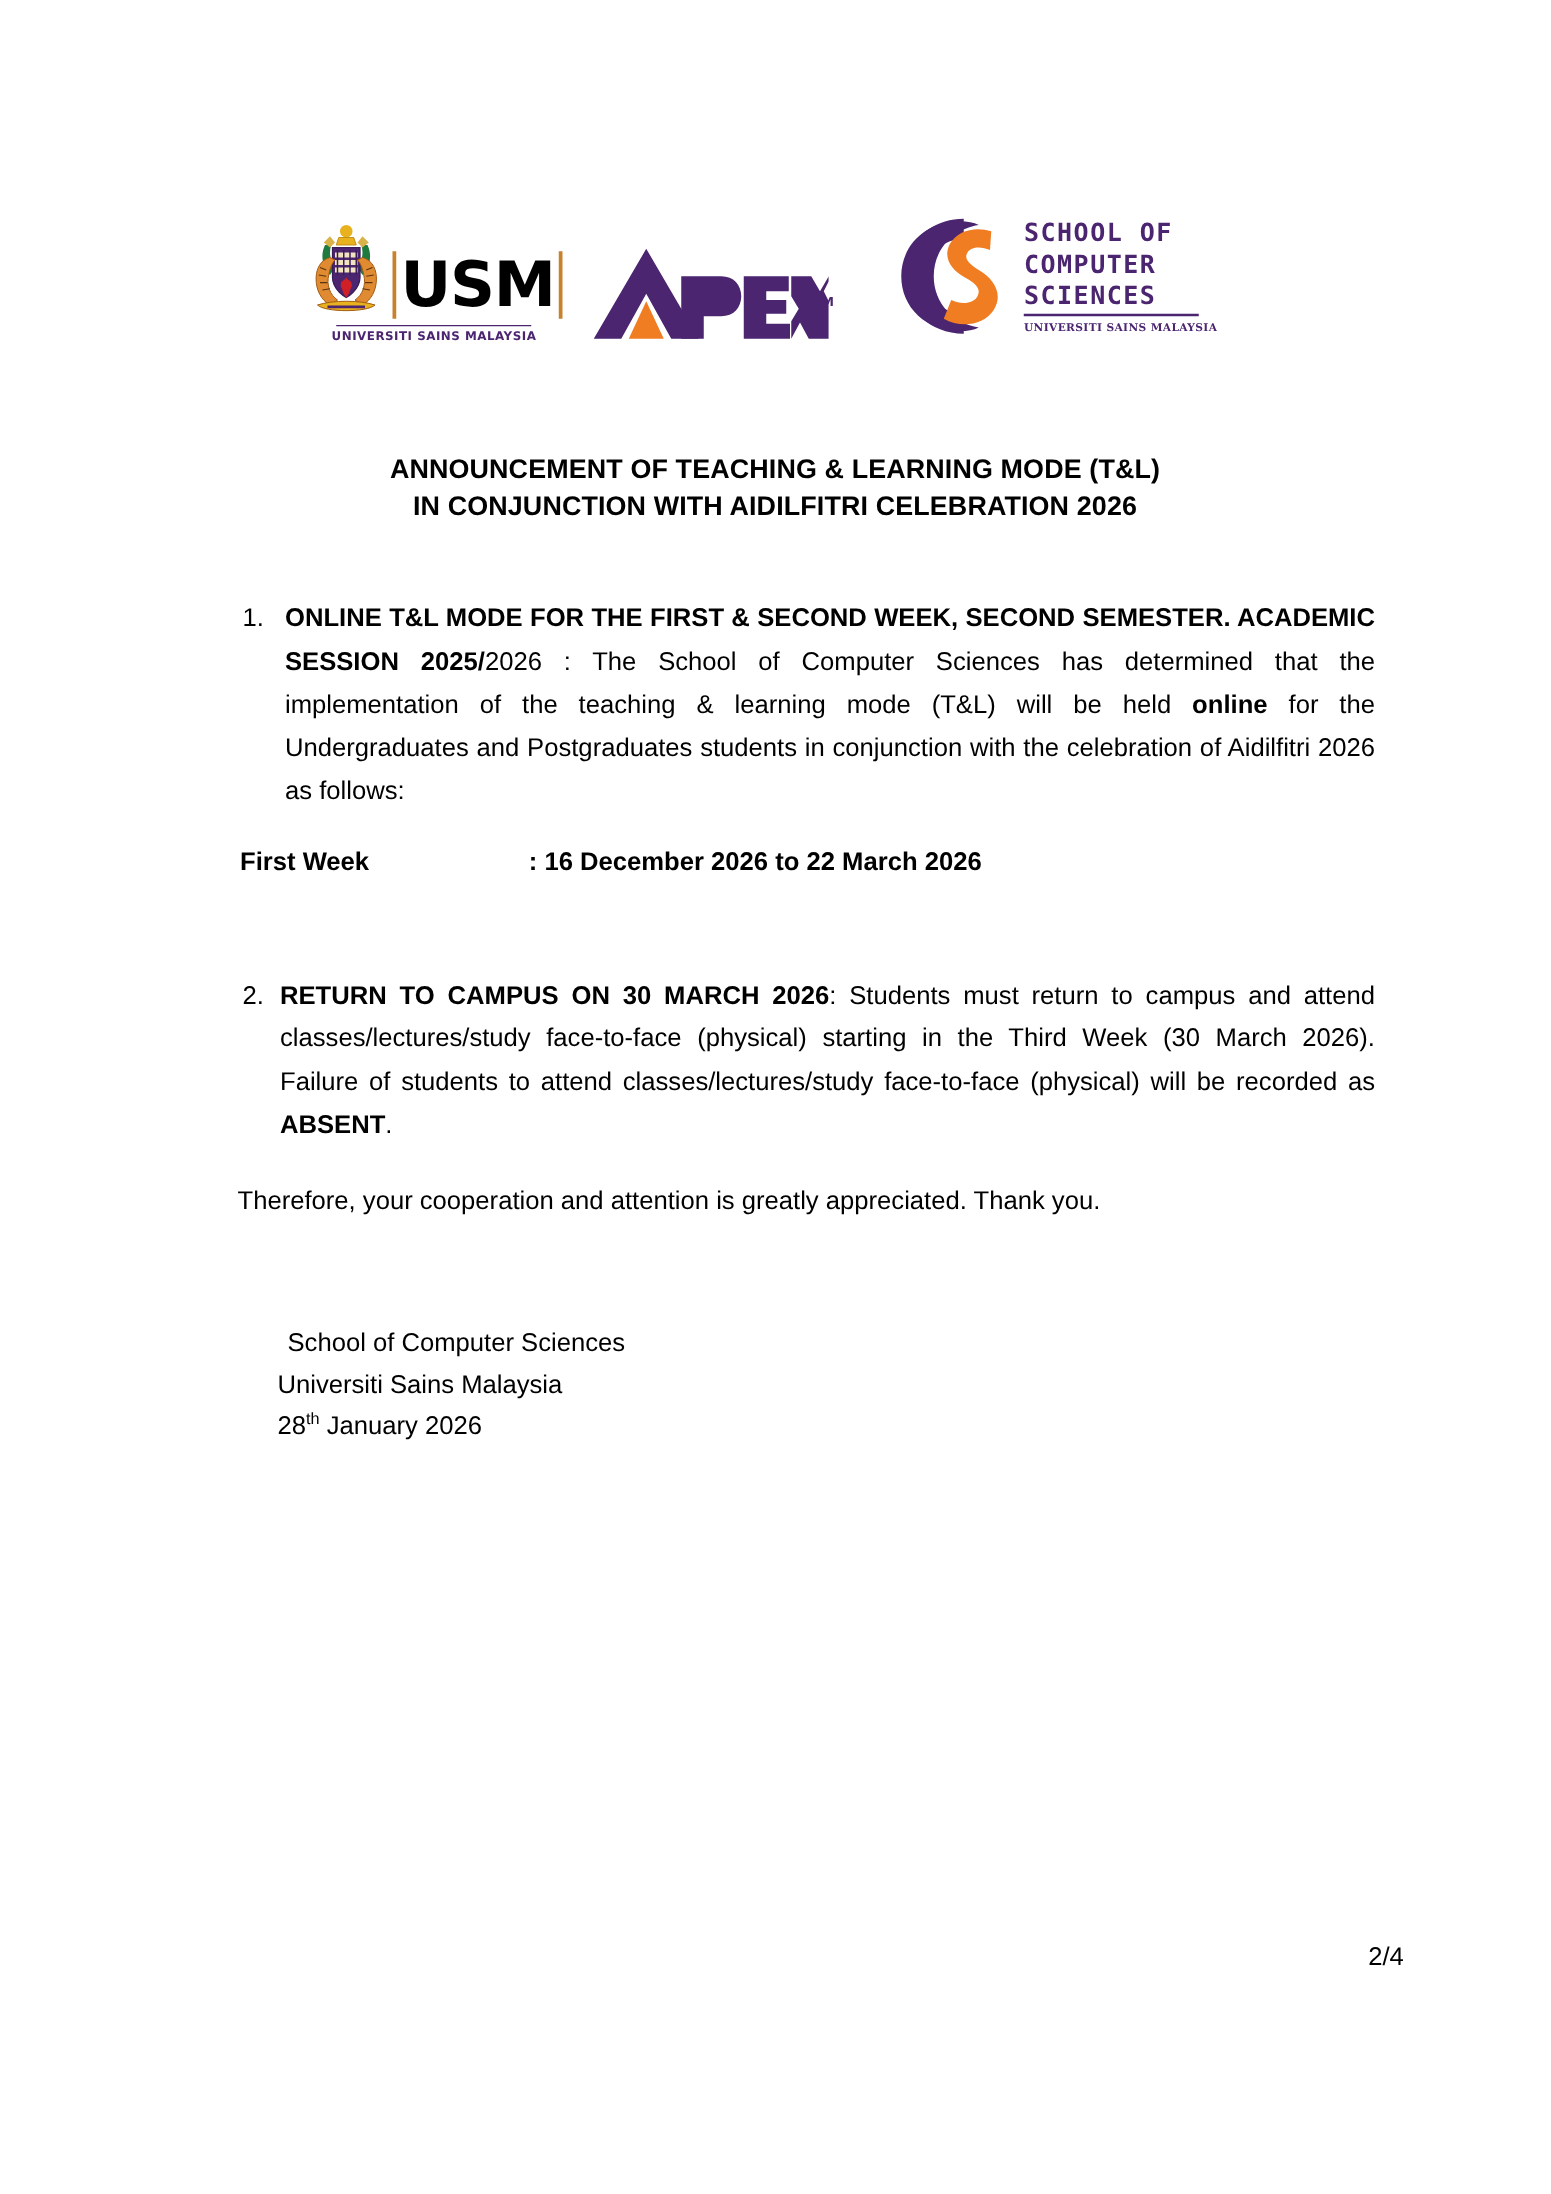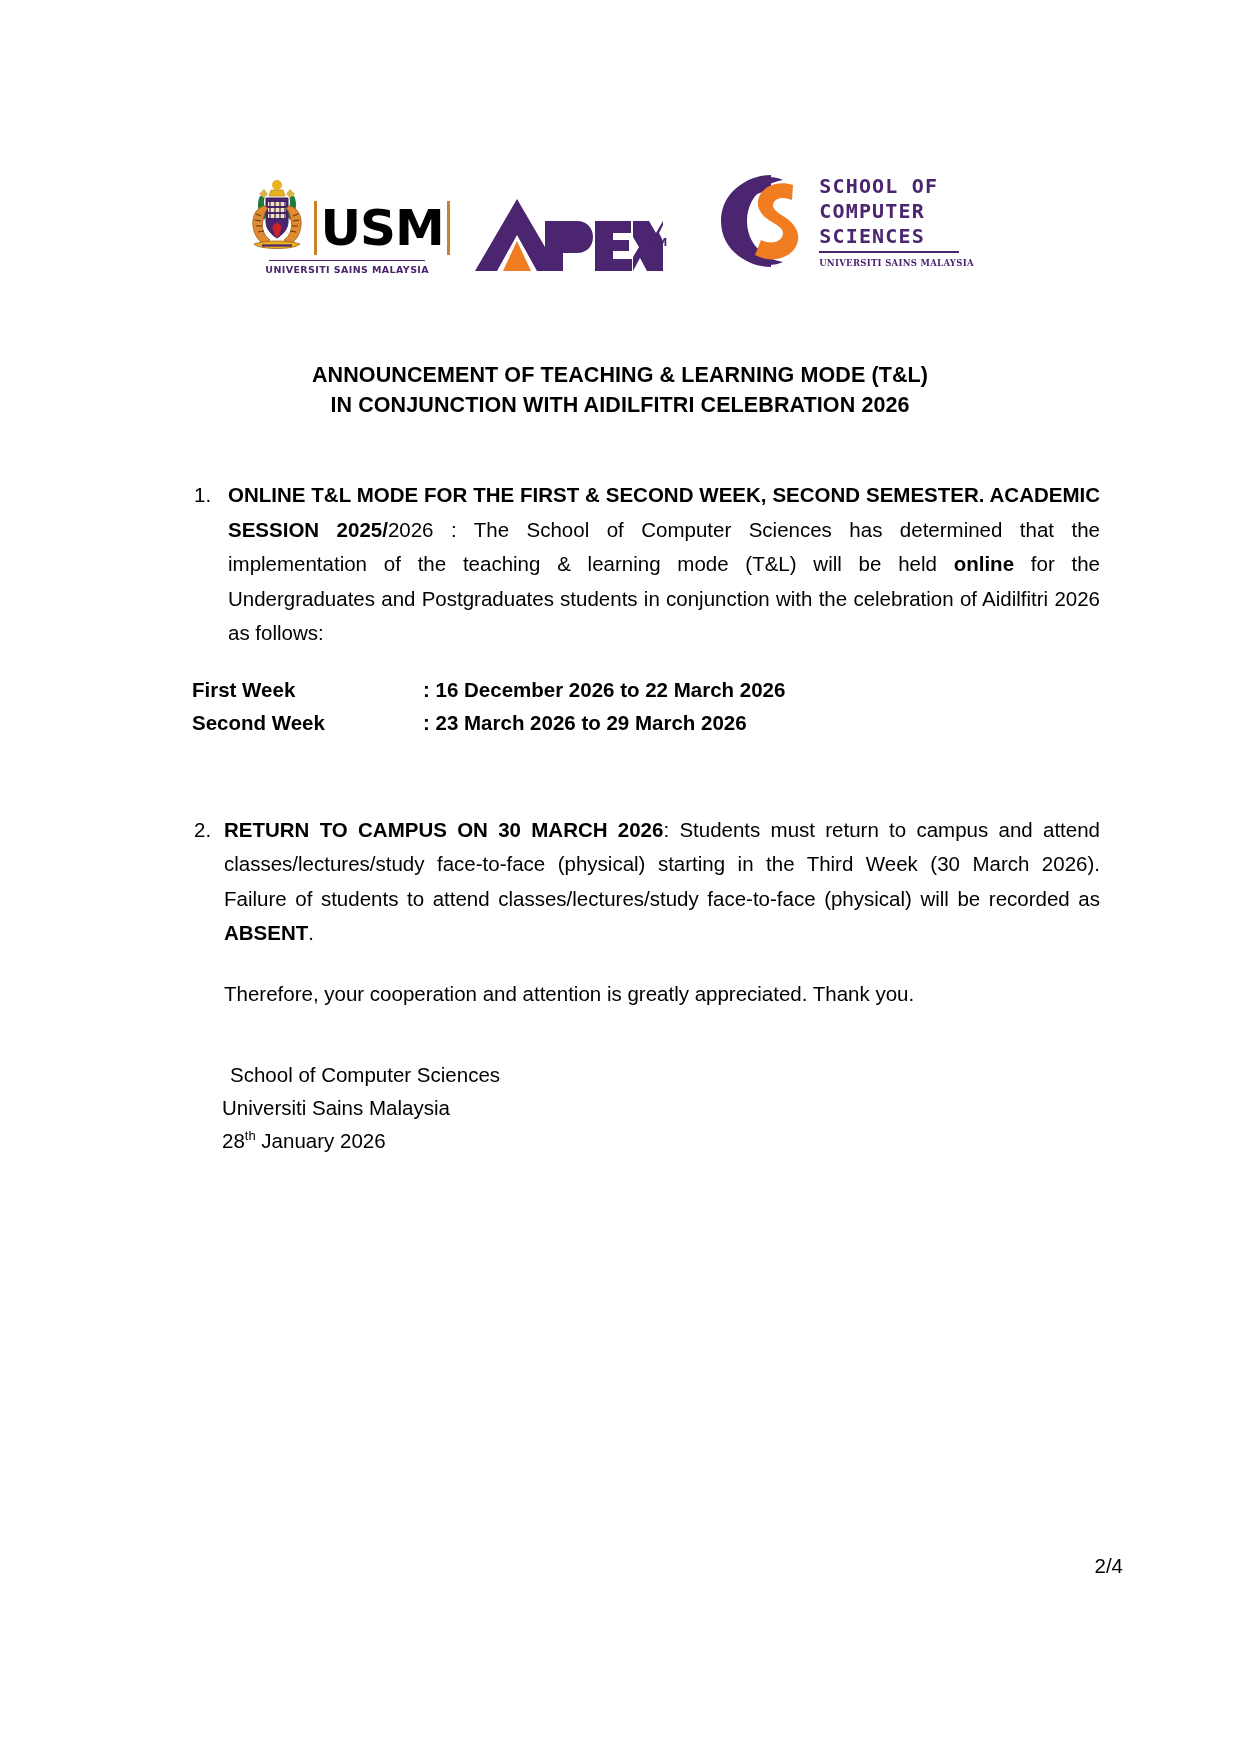--- a/index.html
+++ b/index.html
@@ -206,21 +206,20 @@
   .item2-wrap { margin-top: 74px; }
   .item2-num {
     width: 34px;
     flex: 0 0 34px;
     font-size: 20.5px;
     line-height: 34.5px;
   }
 
   .closing {
     margin-top: 26px;
-    margin-left: 34px;
     font-size: 20.5px;
     line-height: 34.5px;
   }
 
   .signature {
     position: absolute;
     top: 1058px;
     left: 222px;
     font-size: 20.5px;
     line-height: 33px;
@@ -327,24 +326,20 @@
     <div class="item">
       <div class="item-num">1.</div>
       <div class="item-body"><b>ONLINE T&amp;L MODE FOR THE FIRST &amp; SECOND WEEK, SECOND SEMESTER. ACADEMIC SESSION 2025/</b><span>2026 : The School of Computer Sciences has determined that the implementation of the teaching &amp; learning mode (T&amp;L) will be held </span><b>online</b><span> for the Undergraduates and Postgraduates students in conjunction with the celebration of Aidilfitri 2026 as follows:</span></div>
     </div>
 
     <div class="weeks">
       <div class="week-row">
         <div class="week-label">First Week</div>
         <div class="week-value">: 16 December 2026 to 22 March 2026</div>
       </div>
-      <div class="week-row">
-        <div class="week-label">Second Week</div>
-        <div class="week-value">: 23 March 2026 to 29 March 2026</div>
-      </div>
     </div>
 
     <div class="item item2-wrap">
       <div class="item-num item2-num">2.</div>
       <div class="item-body"><b>RETURN TO CAMPUS ON 30 MARCH 2026</b><span>: Students must return to campus and attend classes/lectures/study face-to-face (physical) starting in the Third Week (30 March 2026). Failure of students to attend classes/lectures/study face-to-face (physical) will be recorded as </span><b>ABSENT</b><span>.</span></div>
     </div>
 
     <div class="closing">Therefore, your cooperation and attention is greatly appreciated. Thank you.</div>
   </div>
 

